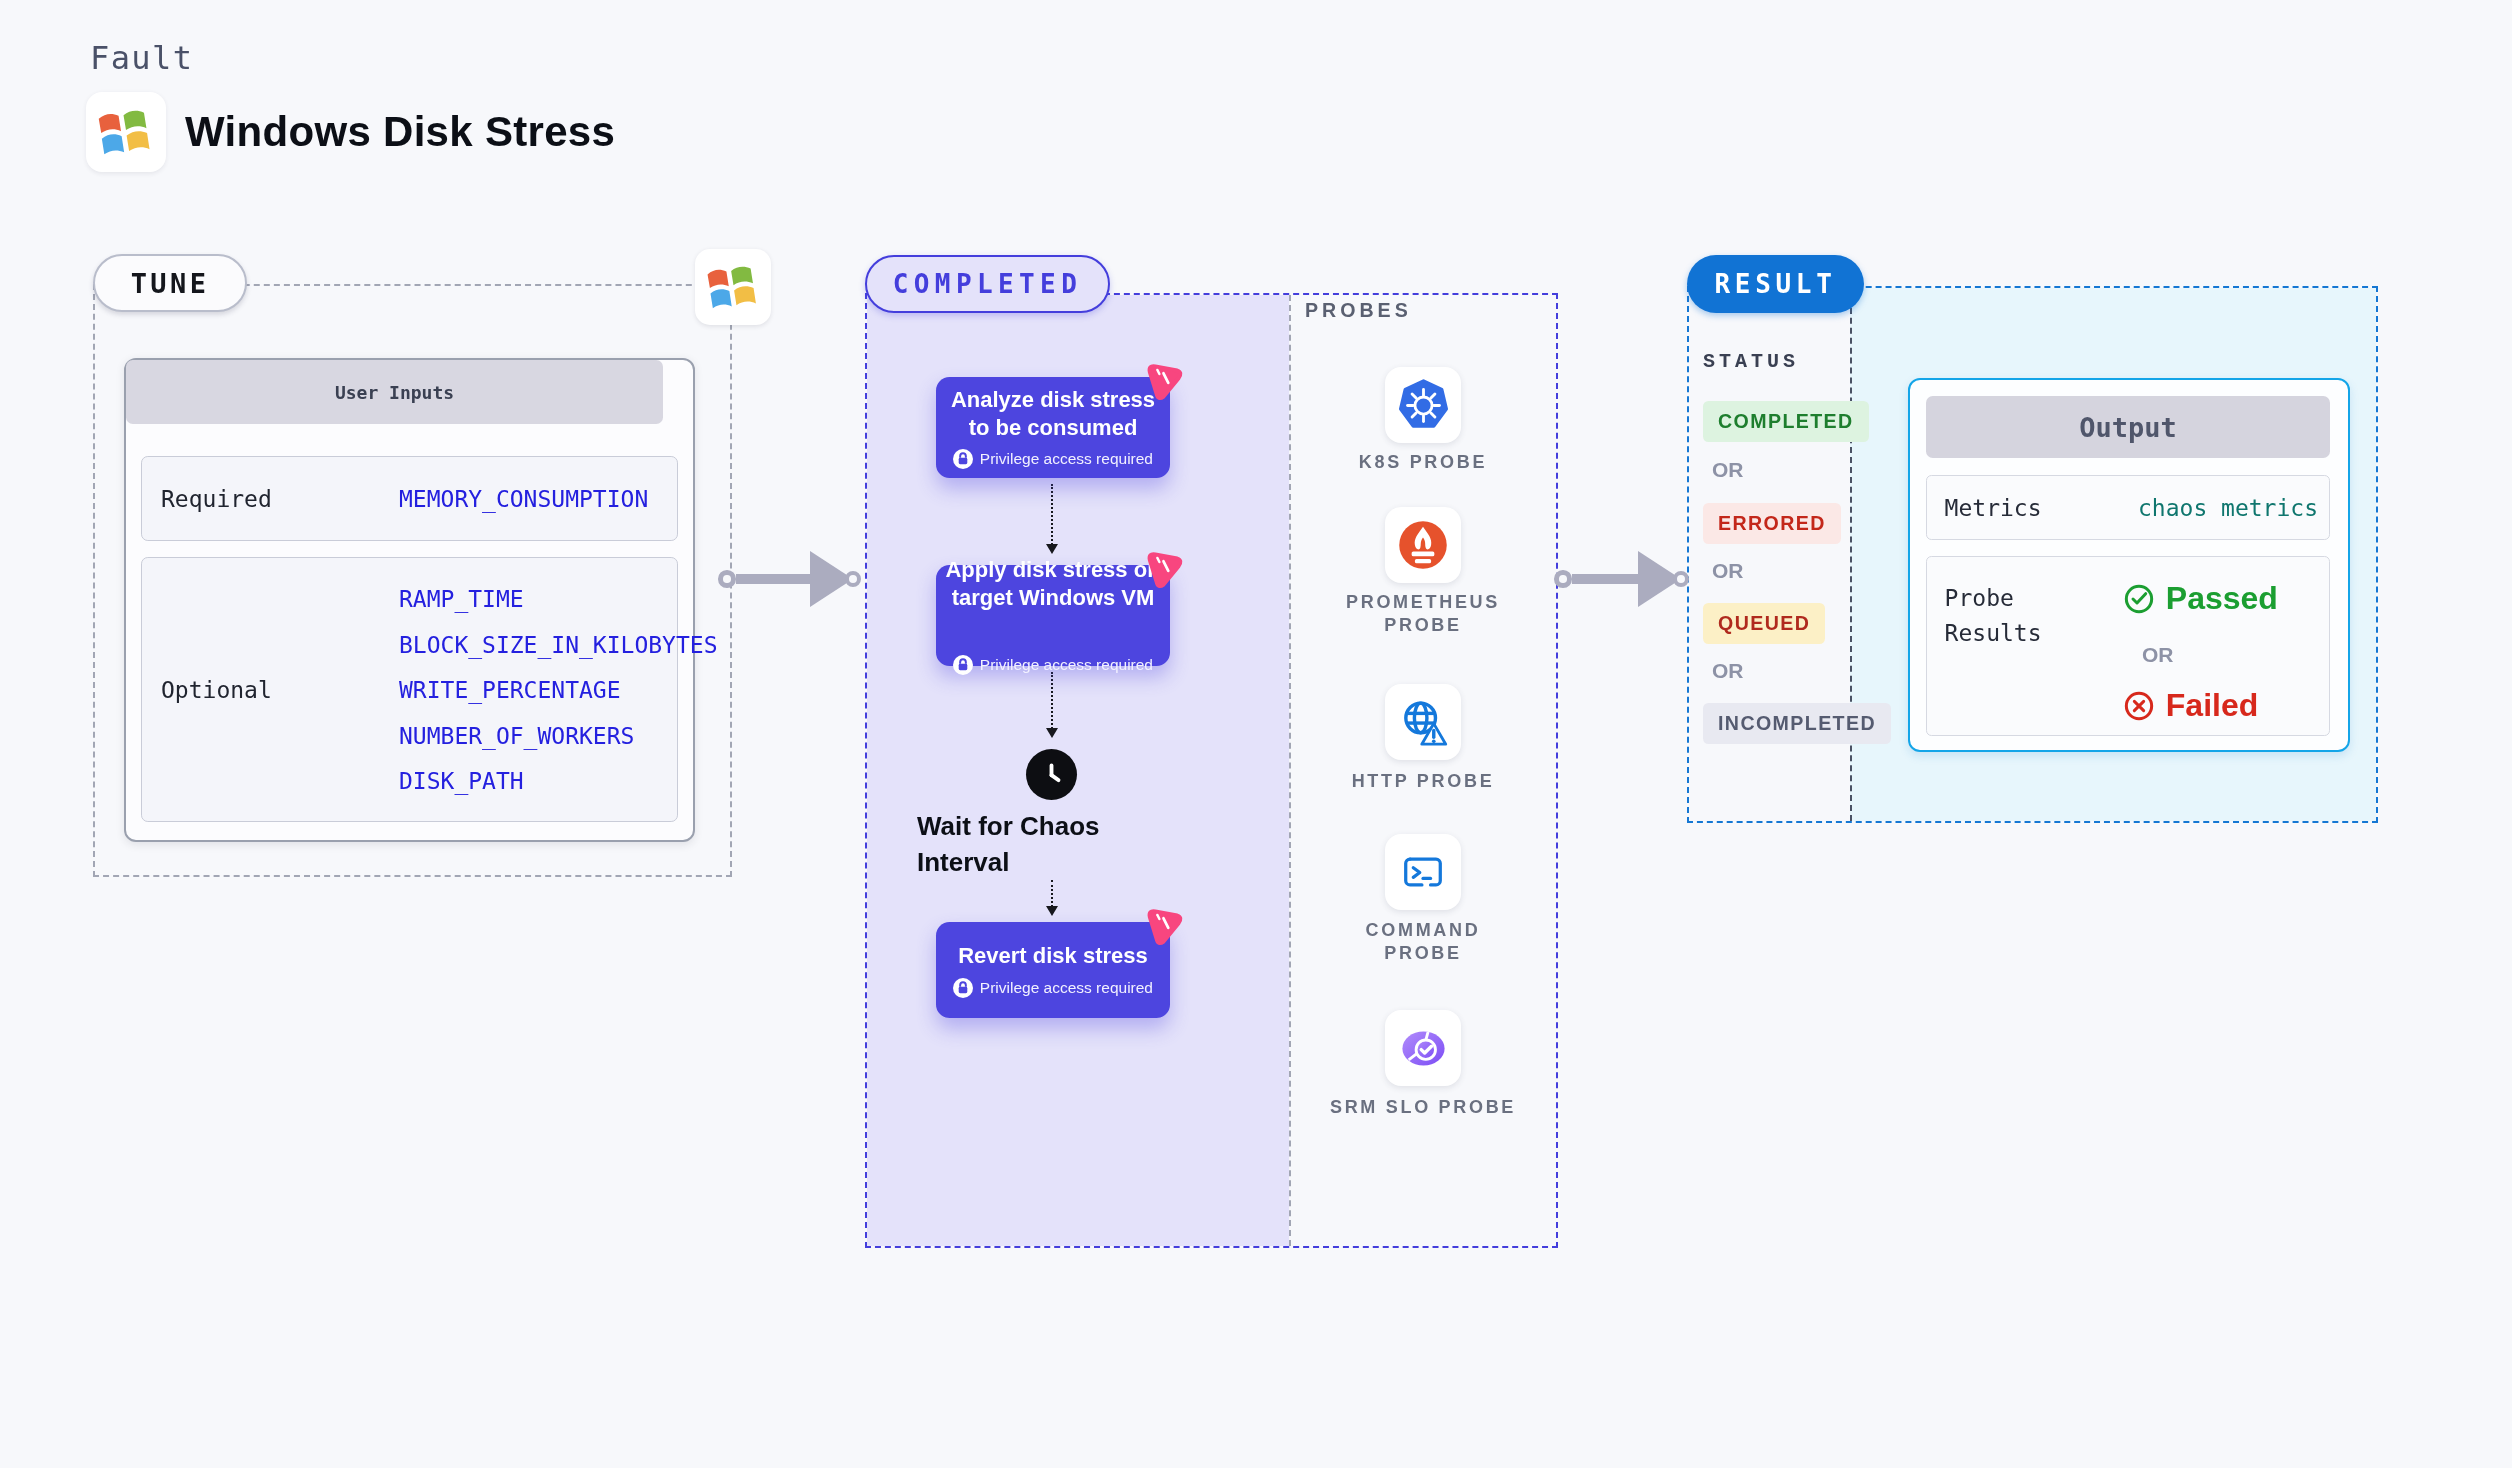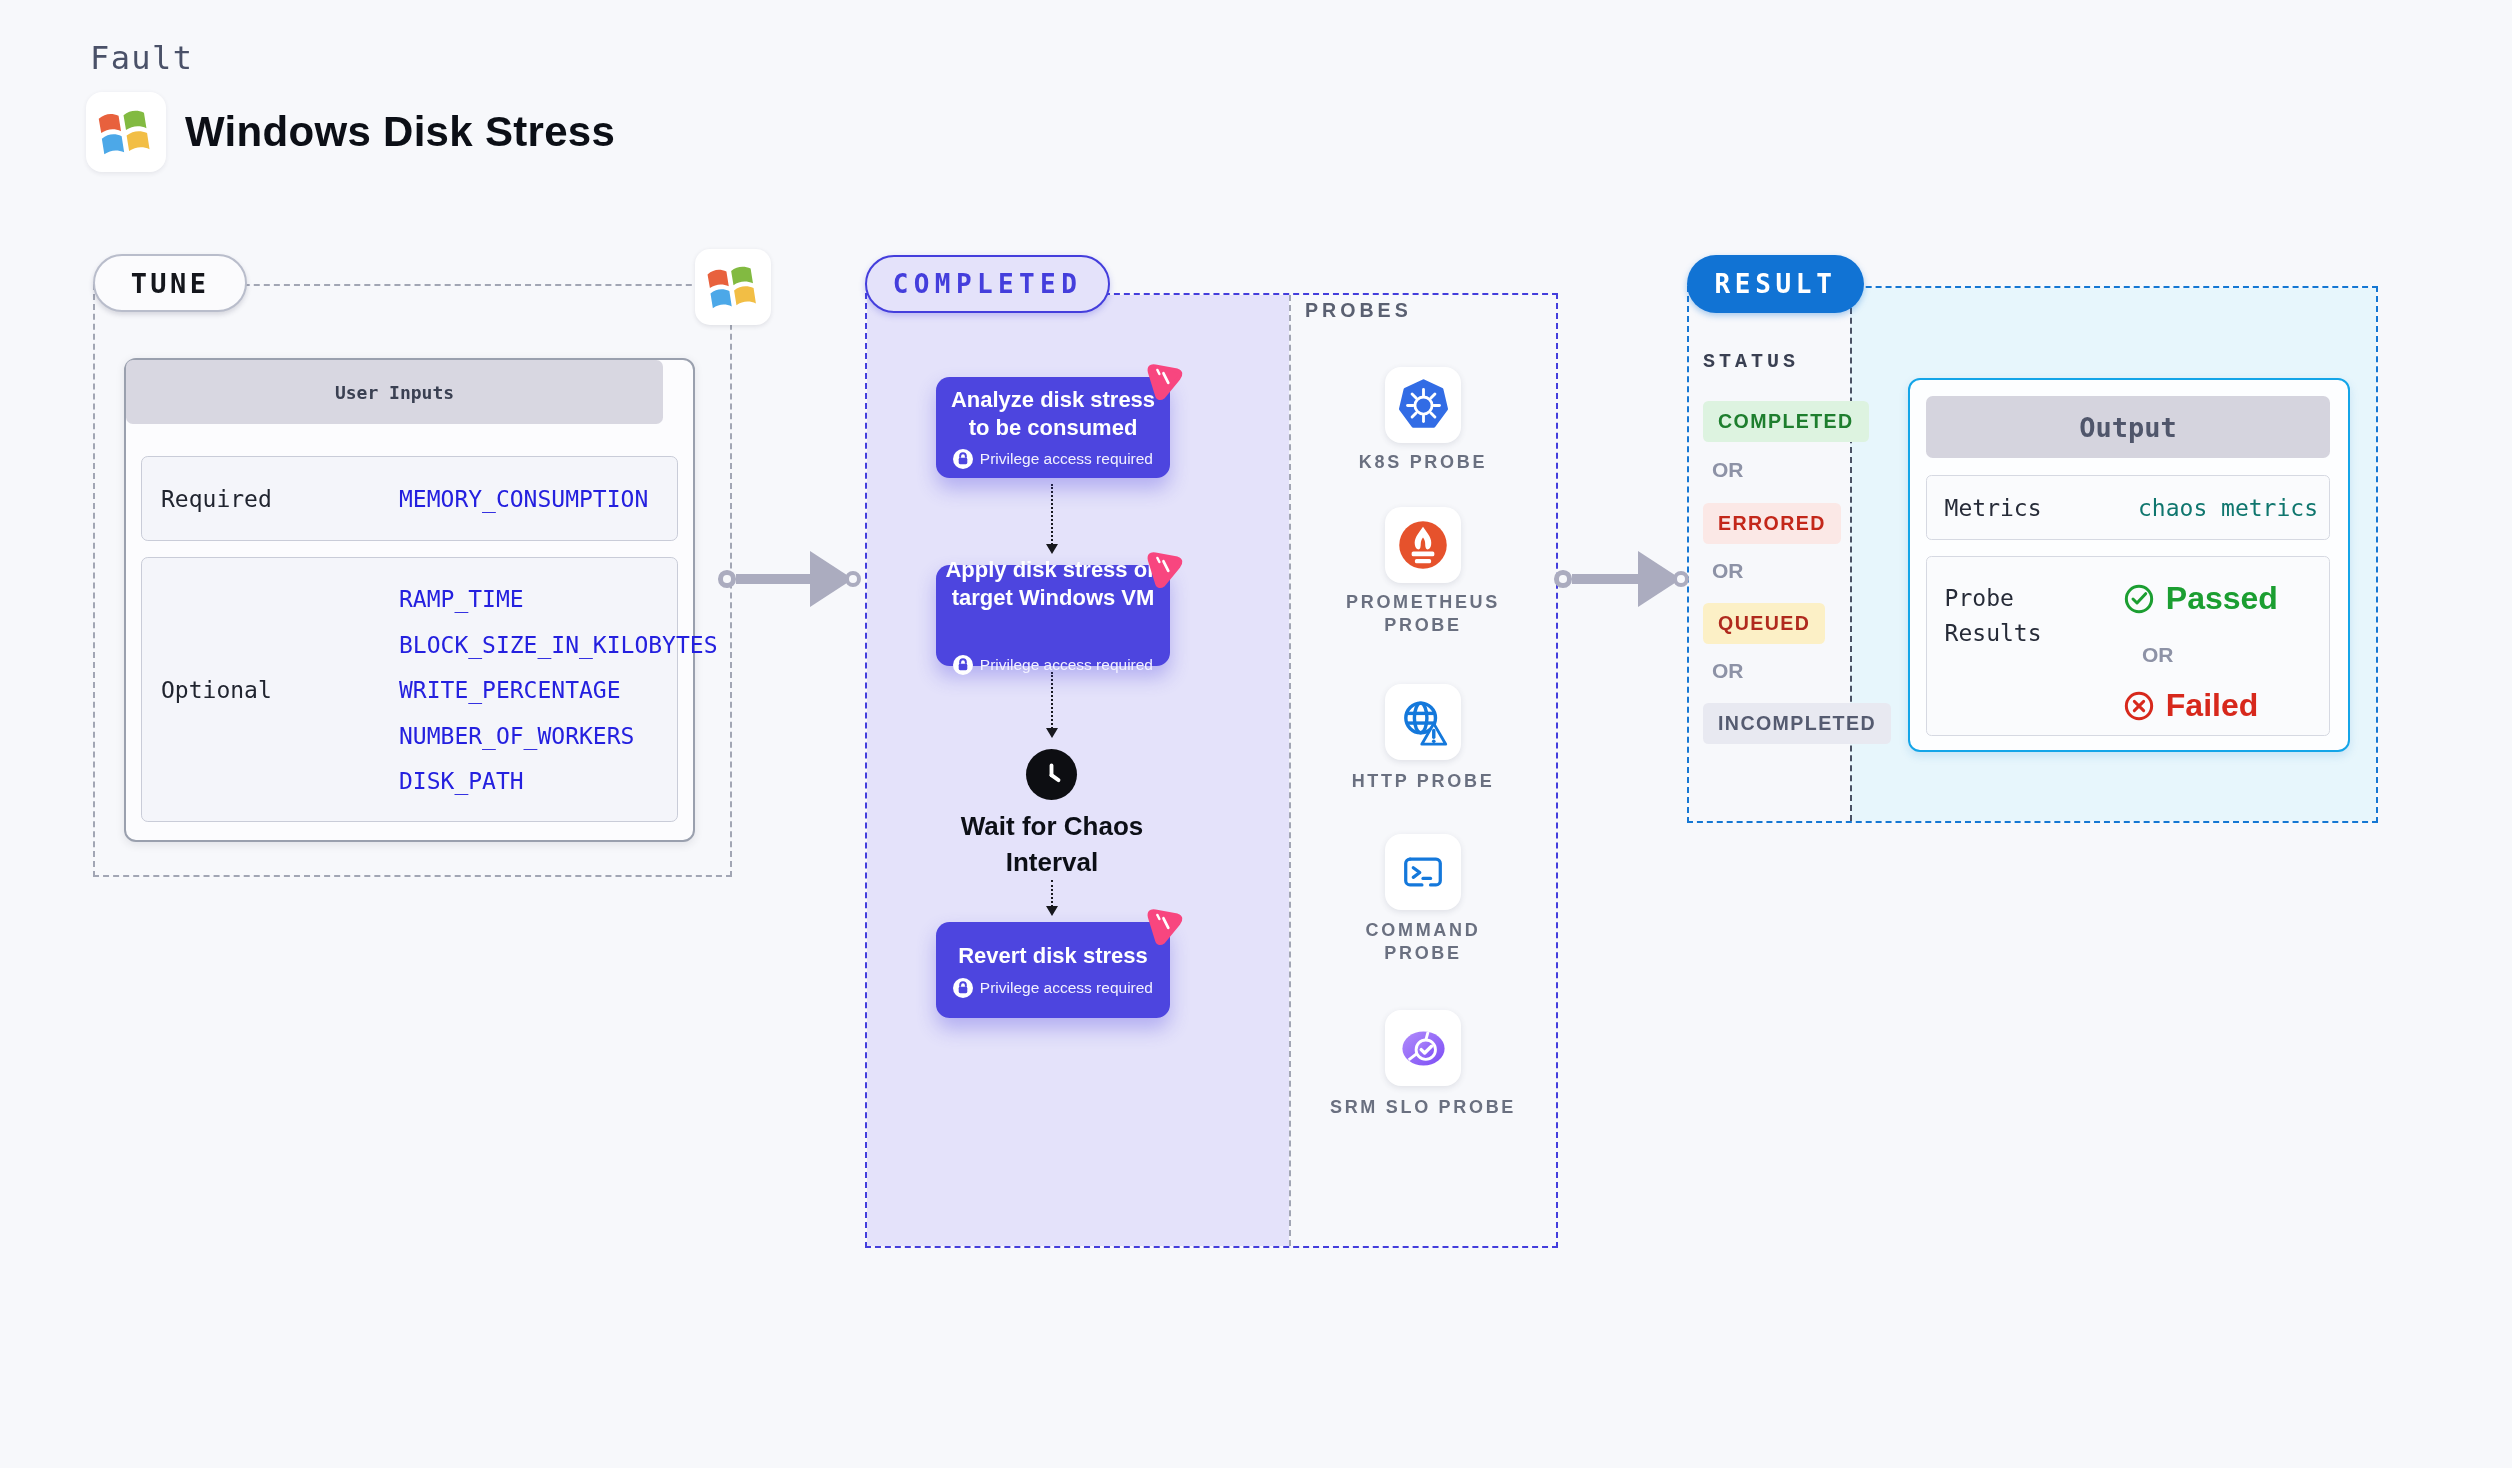--- a/index.html
+++ b/index.html
@@ -46,21 +46,21 @@
   .exec-purple { position:absolute; left:0; top:0; width:422px; height:100%; background:#E4E2FA; }
   .probes-pane { position:absolute; left:422px; top:0; right:0; height:100%; border-left:2px dashed #A2A6B4; }
   .step-box { left:936px; width:234px; background:#4D45DF; border-radius:13.5px; color:#FFFFFF; display:flex; flex-direction:column; align-items:center; justify-content:center; gap:8px; box-shadow:0 10.8px 19px rgba(77,69,223,0.32); z-index:3; }
   .step-title { font-size:22px; font-weight:bold; line-height:1.25; text-align:center; }
   .priv-row { display:flex; align-items:center; gap:6.8px; font-size:15.5px; color:#F2F1FF; }
   .lock-circle { width:20px; height:20px; border-radius:50%; background:#FFFFFF; display:flex; align-items:center; justify-content:center; }
   .chaos-corner { position:absolute; right:-13.5px; top:-16px; width:41px; height:41px; }
   .vdots { left:1051px; width:0; border-left:2.7px dotted #17181D; z-index:2; }
   .vdots::after { content:''; position:absolute; left:-7.4px; bottom:-10.8px; width:0; height:0; border:6px solid transparent; border-top:10.8px solid #17181D; }
   .clock-wrap { left:1026px; top:749px; width:51px; height:51px; background:#0D0E12; border-radius:50%; display:flex; align-items:center; justify-content:center; z-index:3; }
-  .wait-label { left:917px; top:808px; width:270px; text-align:center; font-size:26px; font-weight:bold; color:#0C0F16; line-height:1.4; }
+  .wait-label { left:917px; top:808px; width:270px; font-size:26px; font-weight:bold; color:#0C0F16; line-height:1.4; }
   .probes-title { left:1305px; top:299px; font-size:19.6px; font-weight:bold; color:#5A6071; letter-spacing:4px; }
   .probe-tile { left:1385px; width:76px; height:76px; background:#FFFFFF; border-radius:16px; display:flex; align-items:center; justify-content:center; box-shadow:0 2px 6.8px rgba(50,55,80,0.12); }
   .probe-label { left:1325px; width:196px; text-align:center; font-size:18px; font-weight:bold; color:#6A7080; letter-spacing:2.7px; line-height:1.3; }
 
   
   .result-box { left:1687px; top:286px; width:691px; height:537px; border:2px dashed #1577D3; }
   .result-cyan { position:absolute; left:161px; top:0; right:0; height:100%; background:#E7F6FC; border-left:2px dashed #4A5264; }
   .status-title { left:1703px; top:350px; font-size:20px; font-weight:bold; color:#3A4052; letter-spacing:4px;font-family:Liberation Mono, monospace; }
   .status-badge { position:absolute; left:1703px; display:inline-flex; align-items:center; border-radius:5.4px; font-weight:bold; font-size:19.6px; letter-spacing:1.4px; padding:8.8px 15px; white-space:nowrap; z-index:2;}
   .st-completed { background:#DDF3E0; color:#1E7E2E; }

